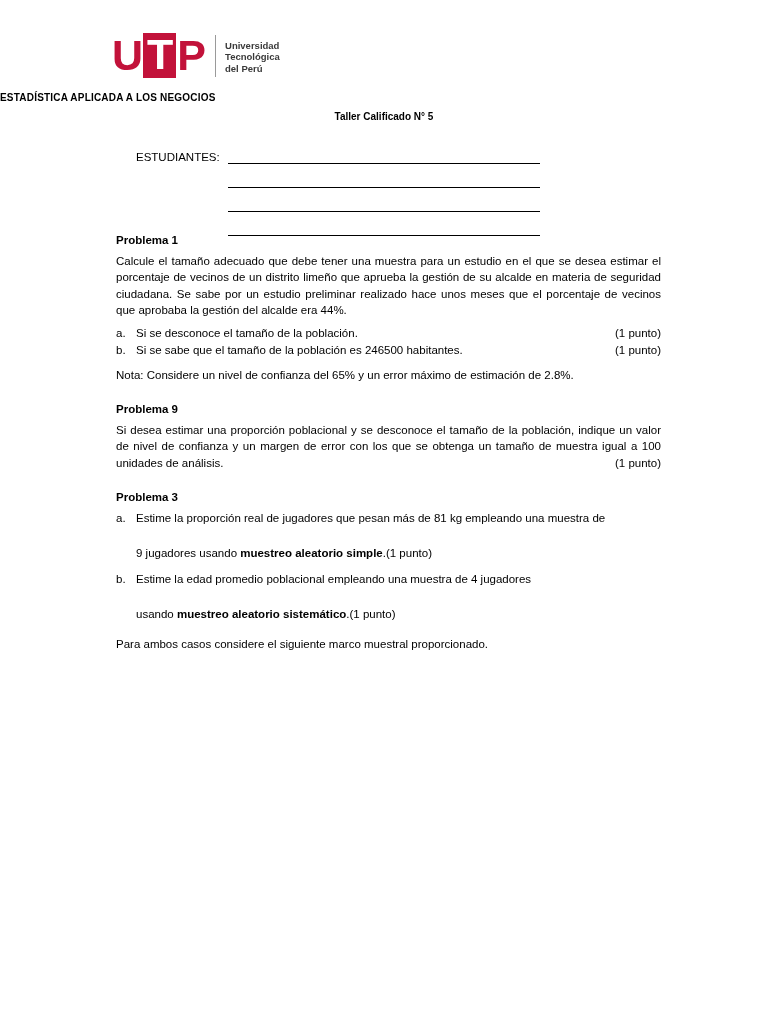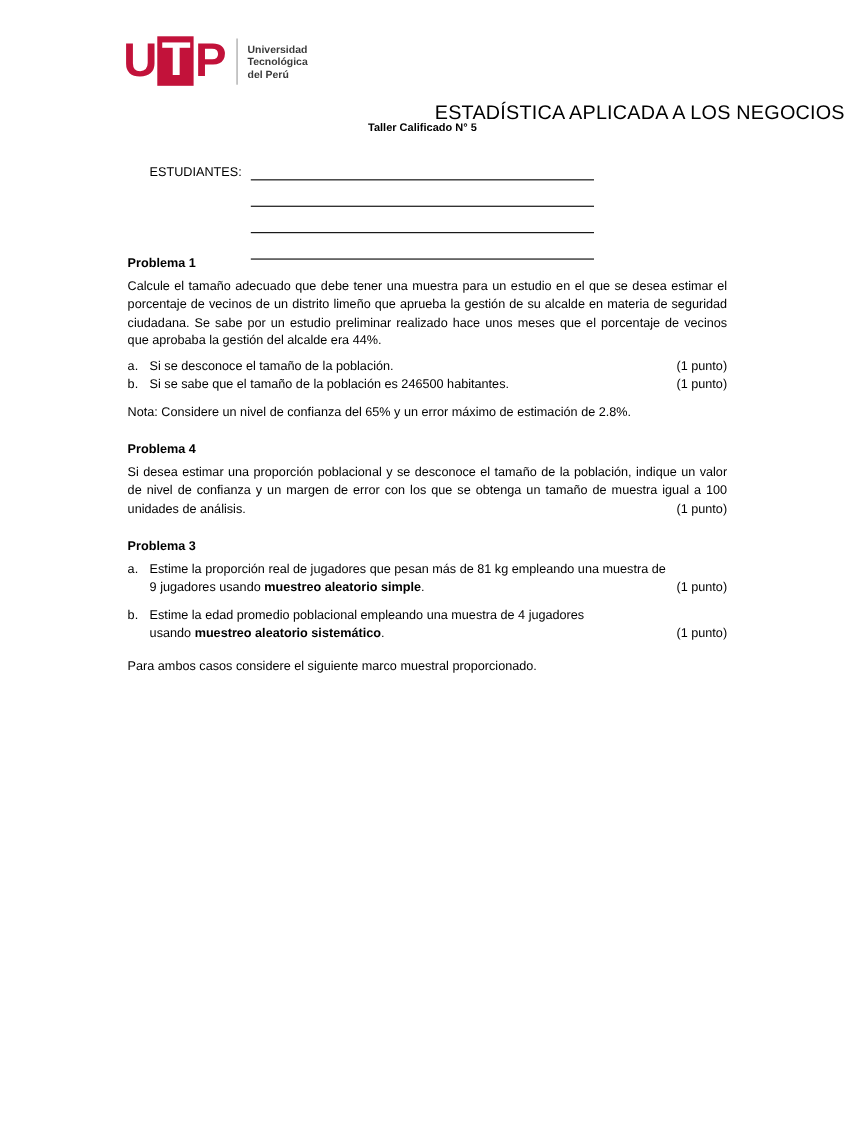--- a/index.html
+++ b/index.html
@@ -72,24 +72,24 @@
     color: #3a3a3a;
     padding-top: 4px;
   }
   .logo-text div:first-child { font-weight: bold; }
 
   
   .doc-title {
     position: absolute;
     left: 0; right: 0;
     top: 92px;
-    text-align: right;
-    font-family: "Liberation Sans", sans-serif;
-    font-weight: normal;
-    font-size: 18px;
+    text-align: left;
+    font-family: "Liberation Sans", sans-serif;
+    font-weight: bold;
+    font-size: 10px;
     letter-spacing: 0.2px;
   }
   .doc-subtitle {
     position: absolute;
     left: 0; right: 0;
     top: 111px;
     text-align: center;
     font-family: "Liberation Sans", sans-serif;
     font-weight: bold;
     font-size: 10px;
@@ -164,21 +164,22 @@
   }
   .item-points {
     flex: 0 0 auto;
     white-space: nowrap;
   }
   .item-stack {
     flex: 1 1 auto;
   }
   .item-line2 {
     display: flex;
-    justify-content: space-between;
+    justify-content: flex-start;
+    margin-top: 19px;
   }
   .note {
     margin-top: 8px;
   }
   b, .bold { font-weight: bold; }
   .right-pts {
     white-space: nowrap;
   }
 </style>
 </head>
@@ -239,21 +240,21 @@
       <div class="item-letter">b.</div>
       <div class="item-body">
         <div class="item-text">Si se sabe que el tamaño de la población es 246500 habitantes.</div>
         <div class="item-points">(1 punto)</div>
       </div>
     </div>
     <div class="para note">Nota: Considere un nivel de confianza del 65% y un error máximo de estimación de 2.8%.</div>
 
     <div class="spacer-12"></div>
 
-    <div class="prob-head">Problema 4</div>
+    <div class="prob-head">Problema 9</div>
     <div class="para">
       <span>Si desea estimar una proporción poblacional y se desconoce el tamaño de la población, indique un valor de nivel de confianza y un margen de error con los que se obtenga un tamaño de muestra igual a 100 unidades de análisis.</span>
       <span style="float:right" class="right-pts">(1 punto)</span>
     </div>
 
     <div class="spacer-12"></div>
 
     <div class="prob-head">Problema 3</div>
 
     <div class="item">

